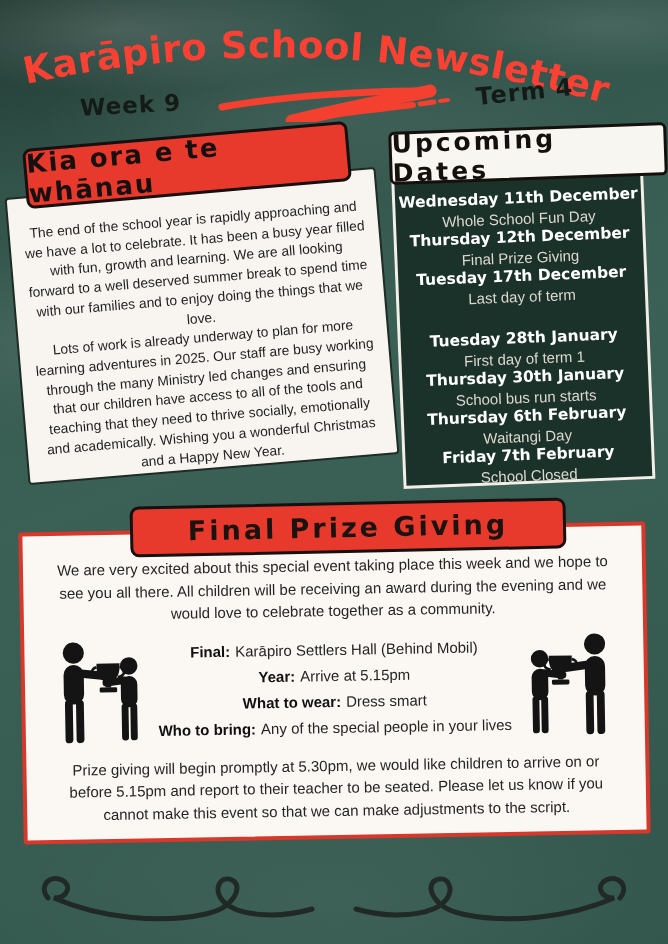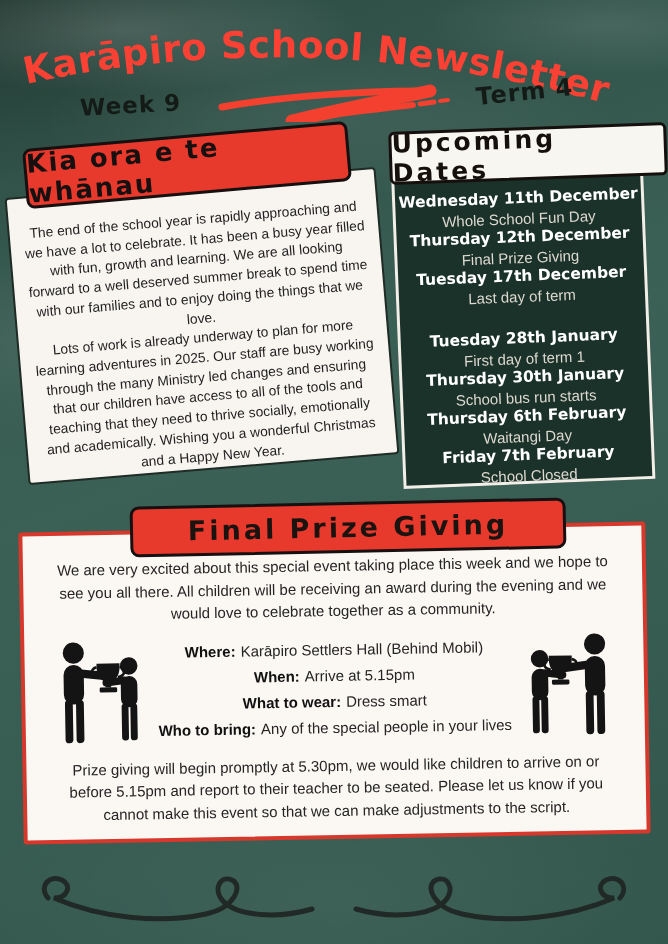--- a/index.html
+++ b/index.html
@@ -137,22 +137,22 @@
           <path d="M52,28 h25 v4 c0,10 -5.5,16 -12.5,16 c-7,0 -12.5,-6 -12.5,-16 z"></path>
           <rect x="61.5" y="47" width="6" height="7"></rect>
           <rect x="55" y="54" width="19" height="5.5" rx="1.5"></rect>
         </g>
         <g fill="none" stroke="#141414" stroke-width="3">
           <path d="M52,32 c-7,1 -7,10 2,11"></path>
           <path d="M77,32 c7,1 7,10 -2,11"></path>
         </g>
       </svg>
       <div class="pg-details">
-        <div><b>Where:</b><span>Karāpiro Settlers Hall (Behind Mobil)</span></div>
-        <div><b>When:</b><span>Arrive at 5.15pm</span></div>
+        <div><b>Final:</b><span>Karāpiro Settlers Hall (Behind Mobil)</span></div>
+        <div><b>Year:</b><span>Arrive at 5.15pm</span></div>
         <div><b>What to wear:</b><span>Dress smart</span></div>
         <div><b>Who to bring:</b><span>Any of the special people in your lives</span></div>
       </div>
       <svg class="pg-icon flip" viewBox="0 0 100 120">
         <g fill="#141414">
           <circle cx="27" cy="16" r="11.5"></circle>
           <rect x="16" y="29" width="22" height="43" rx="11"></rect>
           <rect x="17" y="67" width="8.5" height="47" rx="4"></rect>
           <rect x="29" y="67" width="8.5" height="47" rx="4"></rect>
           <rect x="28" y="33" width="34" height="9" rx="4.5" transform="rotate(7 28 37)"></rect>

